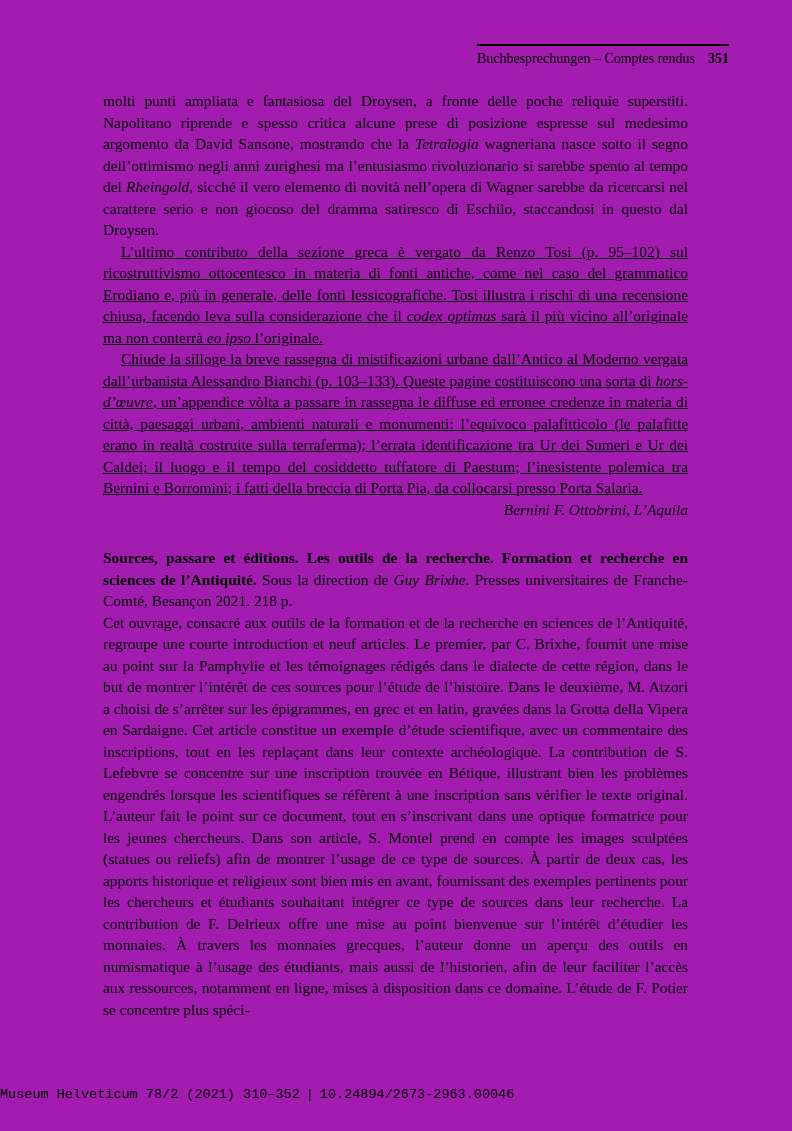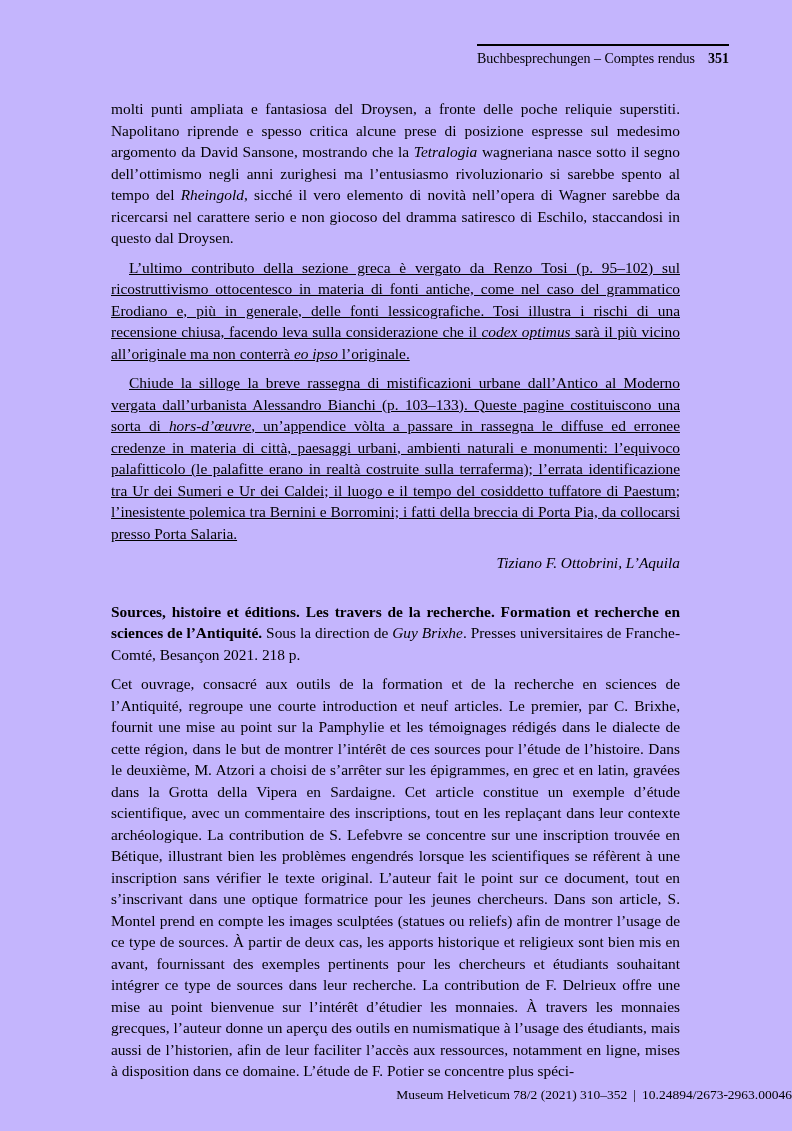--- a/index.html
+++ b/index.html
@@ -5,21 +5,21 @@
   * { margin: 0; padding: 0; box-sizing: border-box; }
   html, body { background: #ffffff; }
   body {
     width: 792px; height: 1131px;
     font-family: "Liberation Serif", "DejaVu Serif", serif;
     color: #000000;
   }
   .page {
     position: relative;
     width: 792px; height: 1131px;
-    background: #c4b5fd;
+    background: #a21caf;
     overflow: hidden;
   }
   
   .running-head {
     position: absolute;
     top: 44px; right: 63px;
     display: inline-block;
     border-top: 2.2px solid #000;
     padding-top: 5px;
     text-align: right;
@@ -31,60 +31,61 @@
 
   
   .body-text {
     position: absolute;
     left: 103px; top: 90px;
     width: 585px;
     font-size: 15.4px;
     line-height: 21.5px;
     text-align: justify;
   }
-  .body-text p { margin: 8px; }
+  .body-text p { margin: 0; }
   p.indent { text-indent: 18px; text-decoration: underline; }
   p.signature {
     text-align: right;
     font-style: italic;
     text-indent: 0;
   }
   section.review-labarre { margin-top: 27px; }
 
   
   .page-footer {
     position: absolute;
     top: 1086px; left: 0;
     width: 792px;
-    text-align: right;
+    text-align: left;
     font-size: 13.5px;
     line-height: 17px;
+    font-family: Liberation Mono, monospace;
   }
   .page-footer .sep { padding: 0 6px; }
 </style>
 </head>
 <body>
 
 <div class="page">
 
   <header class="running-head">
     <span>Buchbesprechungen – Comptes rendus</span><span class="pagenum">351</span>
   </header>
 
   <main class="body-text">
 
     <section class="review-ottobrini">
       <p class="noindent">molti punti ampliata e fantasiosa del Droysen, a fronte delle poche reliquie superstiti. Napolitano riprende e spesso critica alcune prese di posizione espresse sul medesimo argomento da David Sansone, mostrando che la <span style="font-style: italic;">Tetralogia</span> wagneriana nasce sotto il segno dell’ottimismo negli anni zurighesi ma l’entusiasmo rivoluzionario si sarebbe spento al tempo del <span style="font-style: italic;">Rheingold</span>, sicché il vero elemento di novità nell’opera di Wagner sarebbe da ricercarsi nel carattere serio e non giocoso del dramma satiresco di Eschilo, staccandosi in questo dal Droysen.</p>
       <p class="indent">L’ultimo contributo della sezione greca è vergato da Renzo Tosi (p. 95–102) sul ricostruttivismo ottocentesco in materia di fonti antiche, come nel caso del grammatico Erodiano e, più in generale, delle fonti lessicografiche. Tosi illustra i rischi di una recensione chiusa, facendo leva sulla considerazione che il <span style="font-style: italic;">codex optimus</span> sarà il più vicino all’originale ma non conterrà <span style="font-style: italic;">eo ipso</span> l’originale.</p>
       <p class="indent">Chiude la silloge la breve rassegna di mistificazioni urbane dall’Antico al Moderno vergata dall’urbanista Alessandro Bianchi (p. 103–133). Queste pagine costituiscono una sorta di <span style="font-style: italic;">hors-d’œuvre</span>, un’appendice vòlta a passare in rassegna le diffuse ed erronee credenze in materia di città, paesaggi urbani, ambienti naturali e monumenti: l’equivoco palafitticolo (le palafitte erano in realtà costruite sulla terraferma); l’errata identificazione tra Ur dei Sumeri e Ur dei Caldei; il luogo e il tempo del cosiddetto tuffatore di Paestum; l’inesistente polemica tra Bernini e Borromini; i fatti della breccia di Porta Pia, da collocarsi presso Porta Salaria.</p>
-      <p class="signature">Tiziano F. Ottobrini, L’Aquila</p>
+      <p class="signature">Bernini F. Ottobrini, L’Aquila</p>
     </section>
 
     <section class="review-labarre">
-      <p class="review-title"><span style="font-weight: bold;">Sources, histoire et éditions. Les travers de la recherche. Formation et recherche en sciences de l’Antiquité.</span> Sous la direction de <span style="font-style: italic;">Guy Brixhe</span>. Presses universitaires de Franche-Comté, Besançon 2021. 218 p.</p>
+      <p class="review-title"><span style="font-weight: bold;">Sources, passare et éditions. Les outils de la recherche. Formation et recherche en sciences de l’Antiquité.</span> Sous la direction de <span style="font-style: italic;">Guy Brixhe</span>. Presses universitaires de Franche-Comté, Besançon 2021. 218 p.</p>
       <p class="noindent">Cet ouvrage, consacré aux outils de la formation et de la recherche en sciences de l’Antiquité, regroupe une courte introduction et neuf articles. Le premier, par C. Brixhe, fournit une mise au point sur la Pamphylie et les témoignages rédigés dans le dialecte de cette région, dans le but de montrer l’intérêt de ces sources pour l’étude de l’histoire. Dans le deuxième, M. Atzori a choisi de s’arrêter sur les épigrammes, en grec et en latin, gravées dans la Grotta della Vipera en Sardaigne. Cet article constitue un exemple d’étude scientifique, avec un commentaire des inscriptions, tout en les replaçant dans leur contexte archéologique. La contribution de S. Lefebvre se concentre sur une inscription trouvée en Bétique, illustrant bien les problèmes engendrés lorsque les scientifiques se réfèrent à une inscription sans vérifier le texte original. L’auteur fait le point sur ce document, tout en s’inscrivant dans une optique formatrice pour les jeunes chercheurs. Dans son article, S. Montel prend en compte les images sculptées (statues ou reliefs) afin de montrer l’usage de ce type de sources. À partir de deux cas, les apports historique et religieux sont bien mis en avant, fournissant des exemples pertinents pour les chercheurs et étudiants souhaitant intégrer ce type de sources dans leur recherche. La contribution de F. Delrieux offre une mise au point bienvenue sur l’intérêt d’étudier les monnaies. À travers les monnaies grecques, l’auteur donne un aperçu des outils en numismatique à l’usage des étudiants, mais aussi de l’historien, afin de leur faciliter l’accès aux ressources, notamment en ligne, mises à disposition dans ce domaine. L’étude de F. Potier se concentre plus spéci-</p>
     </section>
 
   </main>
 
   <footer class="page-footer">
     <span>Museum Helveticum 78/2 (2021) 310–352</span><span class="sep">|</span><span>10.24894/2673-2963.00046</span>
   </footer>
 
 </div>

